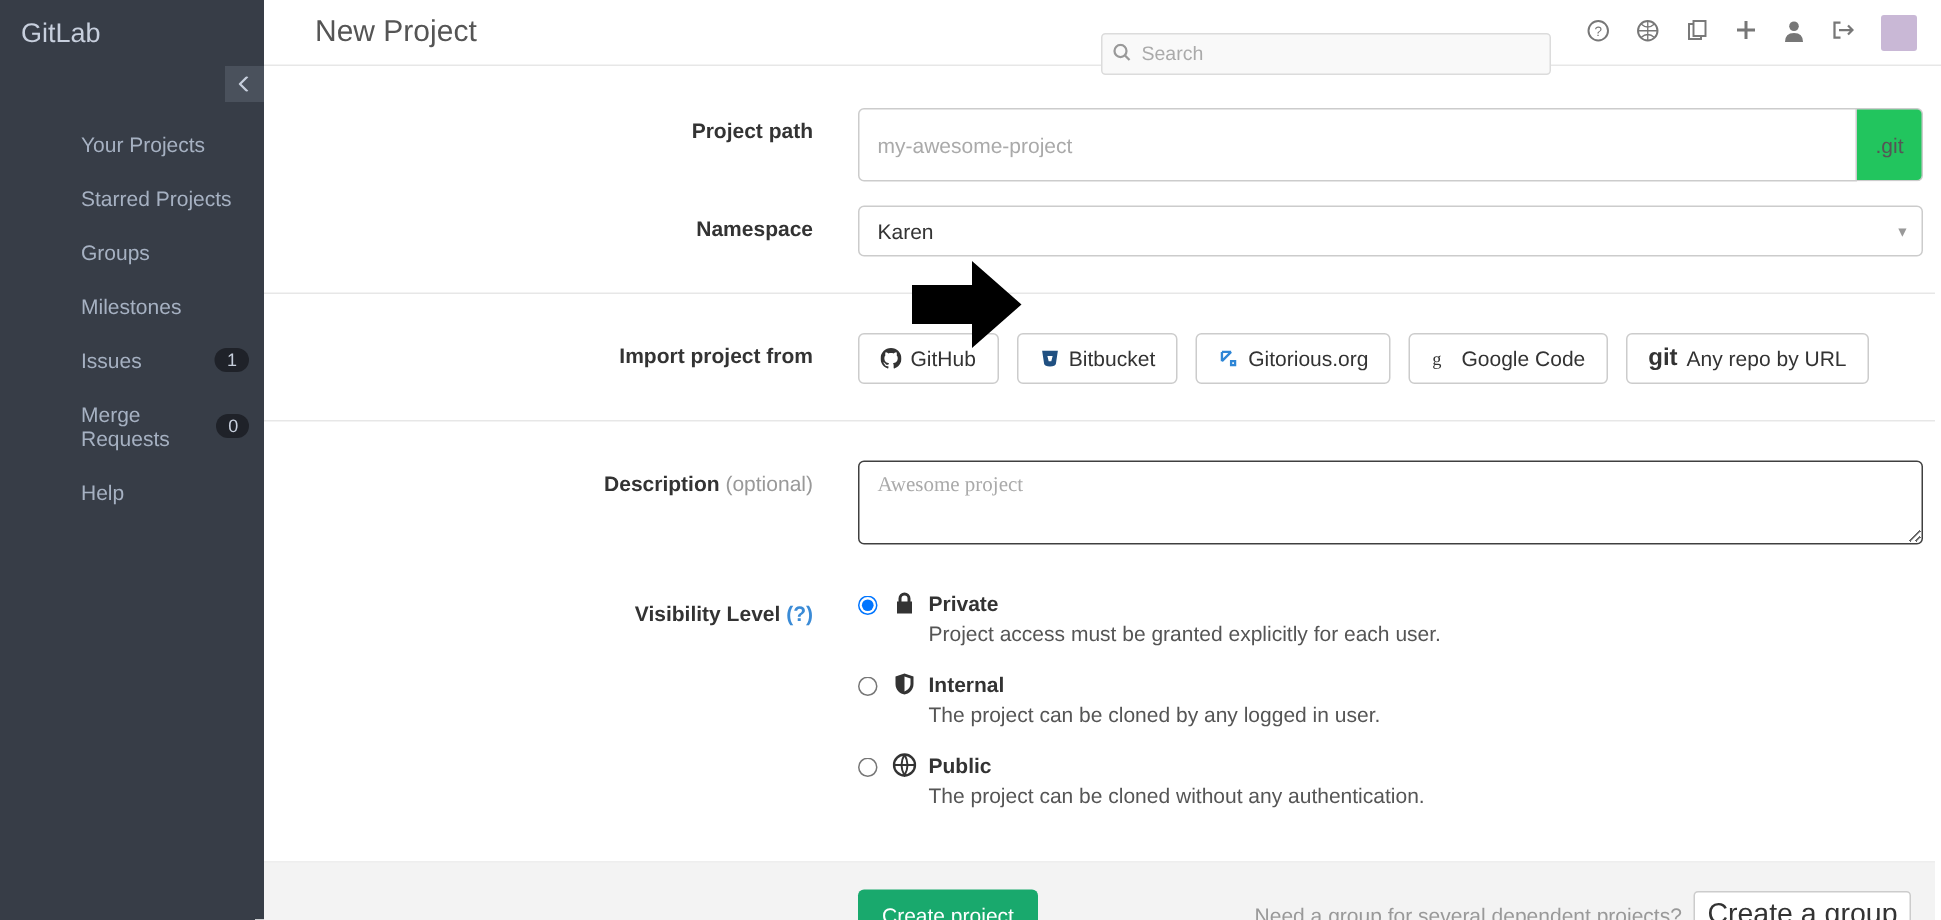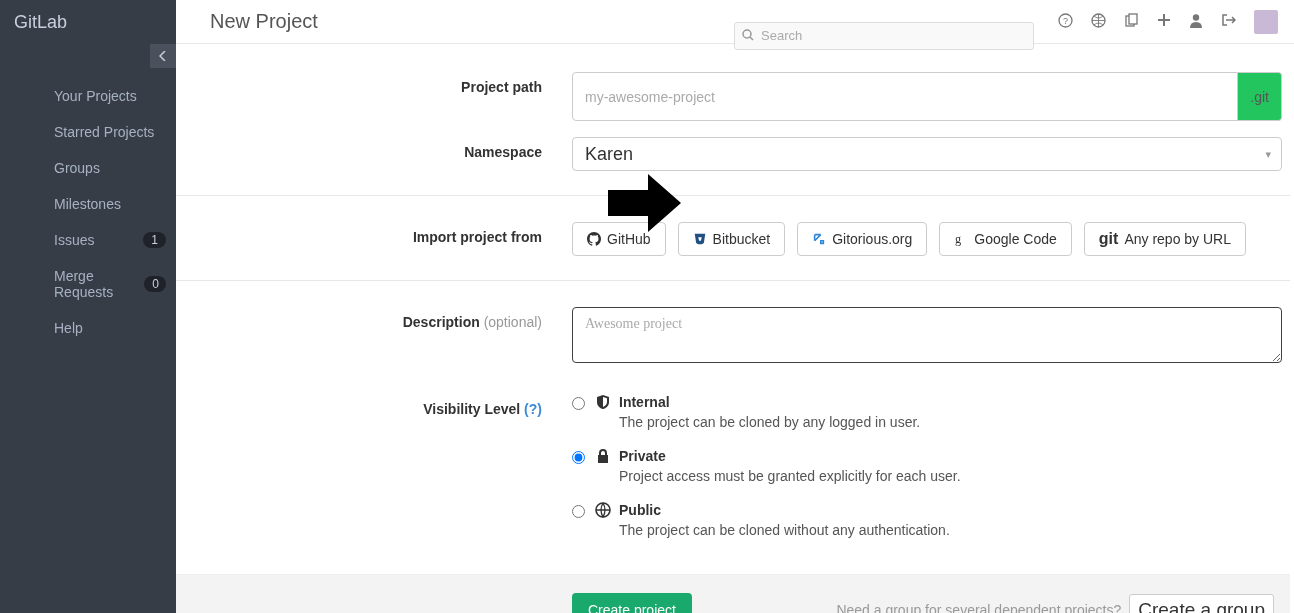--- a/index.html
+++ b/index.html
@@ -31,21 +31,21 @@
 .form-label { width: 396px; text-align: right; padding-right: 30px; font-weight: 700; color: #333; padding-top: 7px; font-size: 14px; }
 .form-label .optional { font-weight: 400; color: #999; }
 .form-label .help { color: #3b8bd6; cursor: pointer; }
 .form-field { flex: 1; padding-right: 8px; }
 
 .section-divider { border: none; border-top: 1px solid #e7e7e7; margin: 16px 0 18px 0; }
 
 .input-group { display: flex; }
 .input-text { flex: 1; height: 49px; border: 1px solid #ccc; border-radius: 4px 0 0 4px; padding: 0 12px; font-size: 14px; color: #333; }
 .input-addon { border: 1px solid #ccc; border-left: none; border-radius: 0 4px 4px 0; background: #22c55e; padding: 0 12px; display: flex; align-items: center; color: #555; font-size: 14px; }
-.select { width: 100%; height: 34px; border: 1px solid #ccc; border-radius: 4px; padding: 0 30px 0 12px; font-size: 18px; position: relative; display: flex; align-items: center; background: #fff; cursor: pointer; }
+.select { width: 100%; height: 34px; border: 1px solid #ccc; border-radius: 4px; padding: 0 30px 0 12px; font-size: 14px; position: relative; display: flex; align-items: center; background: #fff; cursor: pointer; }
 .select::after { content: "▾"; position: absolute; right: 10px; color: #999; font-size: 11px; }
 
 .import-buttons { display: flex; gap: 12px; flex-wrap: wrap; }
 .btn-import { border: 1px solid #ccc; border-radius: 4px; background: #fff; padding: 7px 14px; font-size: 14px; color: #333; cursor: pointer; display: inline-flex; align-items: center; gap: 6px; }
 .btn-import svg, .btn-import .ico { width: 14px; height: 14px; }
 
 .textarea { width: 100%; min-height: 56px; border: 1px solid #404040; border-radius: 4px; padding: 8px 12px; font-size: 14px; resize: both; font-family: Liberation Serif, serif; }
 
 .vis-option { display: flex; align-items: flex-start; gap: 10px; margin-bottom: 18px; }
 .vis-option input[type=radio] { margin-top: 3px; }
@@ -219,41 +219,41 @@
         </div>
       </div>
 
       <div class="form-row" style="margin-top:12px;">
         <div class="form-label">
           <span>Visibility Level</span>
           <span class="help">(?)</span>
         </div>
         <div class="form-field">
           <div class="vis-option">
+            <input type="radio" name="vis" checked="" style="">
+            <div class="vis-body">
+              <div class="vis-title">
+                <svg width="16" height="16" viewBox="0 0 16 16">
+                    <path fill="#333" d="M4 7 V5 a4 4 0 0 1 8 0 V7 H13 V15 H3 V7 Z M6 7 H10 V5 a2 2 0 0 0 -4 0 Z"></path>
+                  </svg>
+                <span>Private</span>
+              </div>
+              <div class="vis-desc">Project access must be granted explicitly for each user.</div>
+            </div>
+          </div>
+          <div class="vis-option">
             <input type="radio" name="vis" style="">
             <div class="vis-body">
               <div class="vis-title">
                 <svg width="16" height="16" viewBox="0 0 16 16">
                     <path fill="#333" d="M8 1 L14 3 V8 C14 12 11 14.5 8 15 C5 14.5 2 12 2 8 V3 Z M8 3 V13 C10.5 12 12 10 12 8 V4.3 Z"></path>
                   </svg>
                 <span>Internal</span>
               </div>
               <div class="vis-desc">The project can be cloned by any logged in user.</div>
-            </div>
-          </div>
-          <div class="vis-option">
-            <input type="radio" name="vis" checked="" style="">
-            <div class="vis-body">
-              <div class="vis-title">
-                <svg width="16" height="16" viewBox="0 0 16 16">
-                    <path fill="#333" d="M4 7 V5 a4 4 0 0 1 8 0 V7 H13 V15 H3 V7 Z M6 7 H10 V5 a2 2 0 0 0 -4 0 Z"></path>
-                  </svg>
-                <span>Private</span>
-              </div>
-              <div class="vis-desc">Project access must be granted explicitly for each user.</div>
             </div>
           </div>
           <div class="vis-option">
             <input type="radio" name="vis" style="">
             <div class="vis-body">
               <div class="vis-title">
                 <svg width="16" height="16" viewBox="0 0 16 16">
                     <circle cx="8" cy="8" r="7" stroke="#333" fill="none" stroke-width="1.6"></circle>
                     <path d="M1 8 H15 M8 1 Q12 8 8 15 Q4 8 8 1" stroke="#333" fill="none" stroke-width="1.3"></path>
                   </svg>

